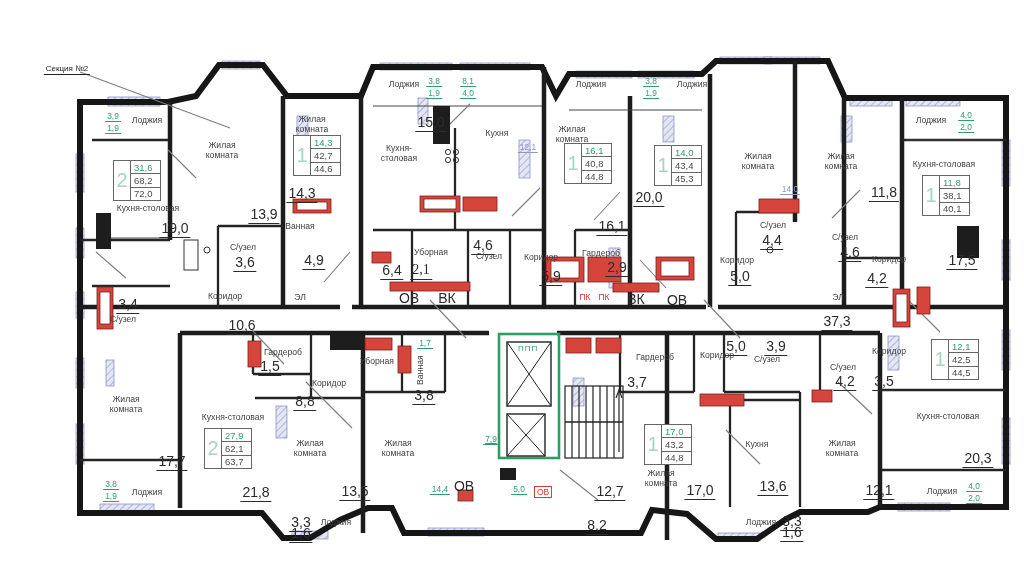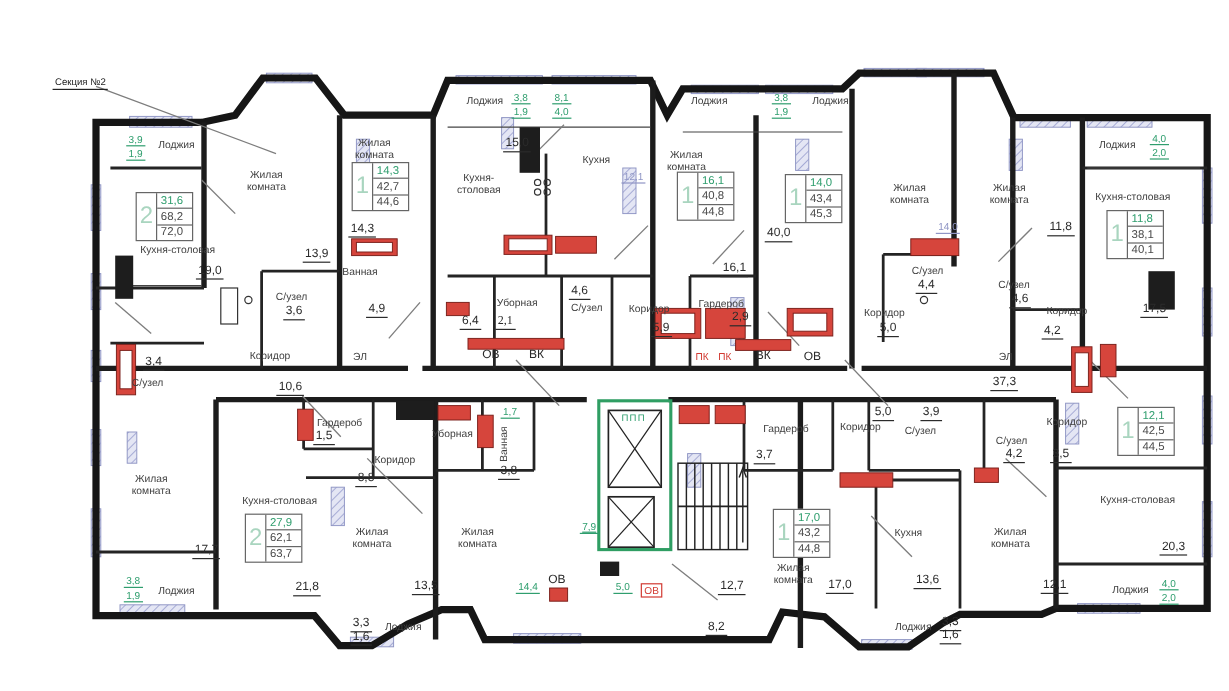--- a/index.html
+++ b/index.html
@@ -4,21 +4,21 @@
 <style>
   html,body{margin:0;padding:0;background:#ffffff;}
   #stage{position:relative;width:1024px;height:576px;background:#fff;overflow:hidden;
          font-family:"Liberation Sans", sans-serif;}
   #title{position:absolute;left:470px;top:16px;transform:translateX(-50%);
          font-size:21px;color:#111;letter-spacing:.5px;white-space:nowrap;}
   svg{position:absolute;left:0;top:0;}
   .lbl{position:absolute;transform:translateX(-50%);font-size:8.6px;line-height:1.2;
        color:#3f3f3f;white-space:pre;text-align:center;z-index:5;}
   .room{color:#3f3f3f;}
-  .dim{color:#2b2b2b;font-size:10px;}
+  .dim{color:#2b2b2b;font-size:14px;}
   .g{color:#2f9e6e;font-size:8.4px;}
   .b{color:#9096c5;font-size:8.4px;}
   .red{color:#d23a32;font-size:8.4px;}
   .gl{color:#2f9e6e;font-size:8px;letter-spacing:1px;}
   .ref{color:#222;font-size:8px;}
   .u{border-bottom:1px solid currentColor;padding:0 2px;}
   .rot{transform:translateX(-50%) rotate(-90deg);}
   .apt{position:absolute;display:flex;border:1px solid #666;background:#fff;
        width:46px;height:39px;z-index:6;}
   .apt .num{width:16px;border-right:1px solid #666;display:flex;align-items:center;
@@ -271,21 +271,21 @@
 столовая</div>
       <div class="lbl room" style="left: 497px; top: 128px;">Кухня</div>
       <div class="lbl b u" style="left: 528px; top: 142px;">12,1</div>
       <div class="lbl room" style="left: 572px; top: 124px;">Жилая
 комната</div>
       <div class="lbl room" style="left: 591px; top: 79px;">Лоджия</div>
       <div class="lbl g u" style="left: 651px; top: 76px;">3,8</div>
       <div class="lbl g u" style="left: 651px; top: 88px;">1,9</div>
       <div class="lbl room" style="left: 692px; top: 79px;">Лоджия</div>
       <div class="lbl dim u" style="left: 612px; top: 218px;">16,1</div>
-      <div class="lbl dim u" style="left: 649px; top: 189px;">40,0</div>
+      <div class="lbl dim u" style="left: 649px; top: 189px;">20,0</div>
       <div class="lbl room" style="left: 431px; top: 247px;">Уборная</div>
       <div class="lbl dim u" style="left: 421px; top: 262px; font-family: Liberation Serif, serif;">2,1</div>
       <div class="lbl dim u" style="left: 392px; top: 262px;">6,4</div>
       <div class="lbl dim u" style="left: 483px; top: 237px;">4,6</div>
       <div class="lbl room" style="left: 489px; top: 251px;">С/узел</div>
       <div class="lbl room" style="left: 541px; top: 252px;">Коридор</div>
       <div class="lbl dim u" style="left: 551px; top: 268px;">5,9</div>
       <div class="lbl room" style="left: 601px; top: 248px;">Гардероб</div>
       <div class="lbl dim u" style="left: 617px; top: 259px;">2,9</div>
       <div class="lbl red" style="left: 585px; top: 292px;">ПК</div>

